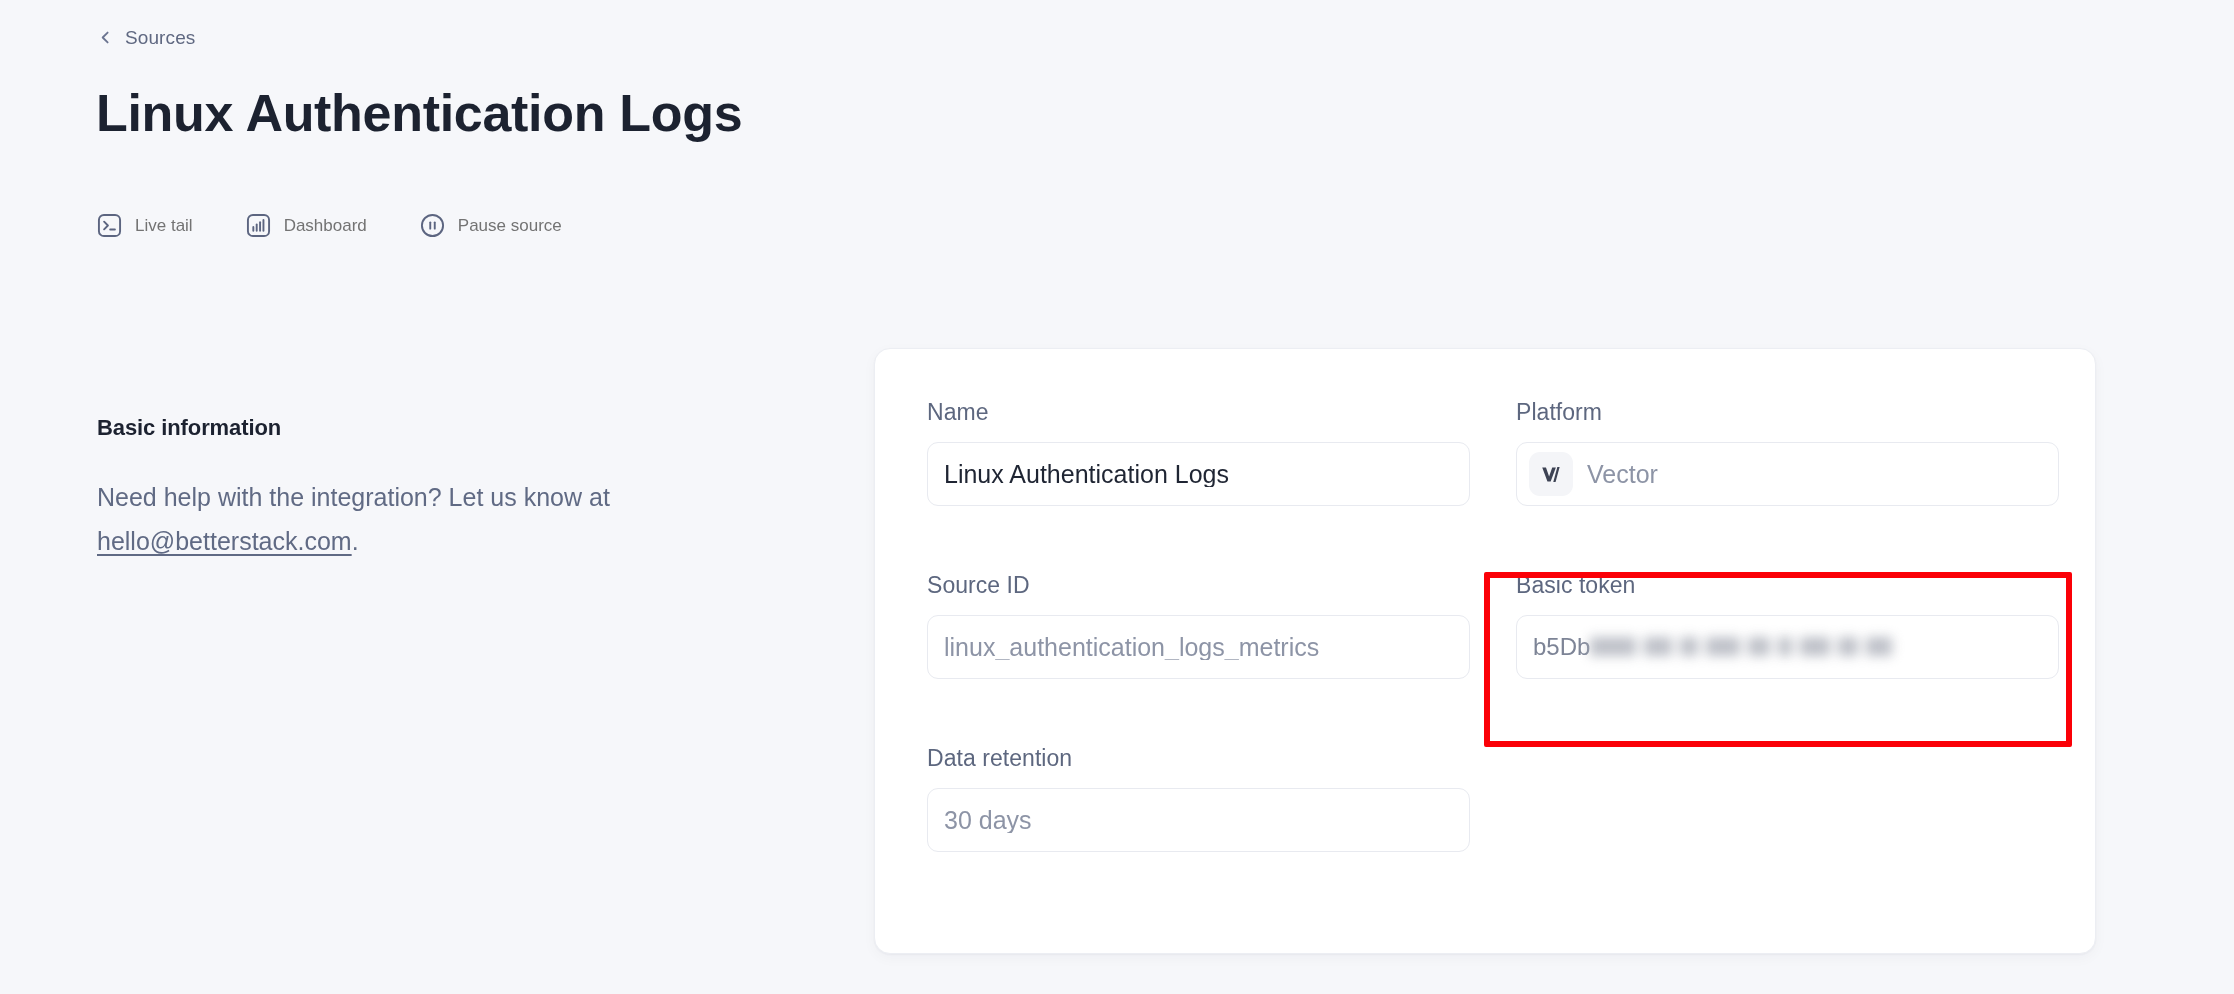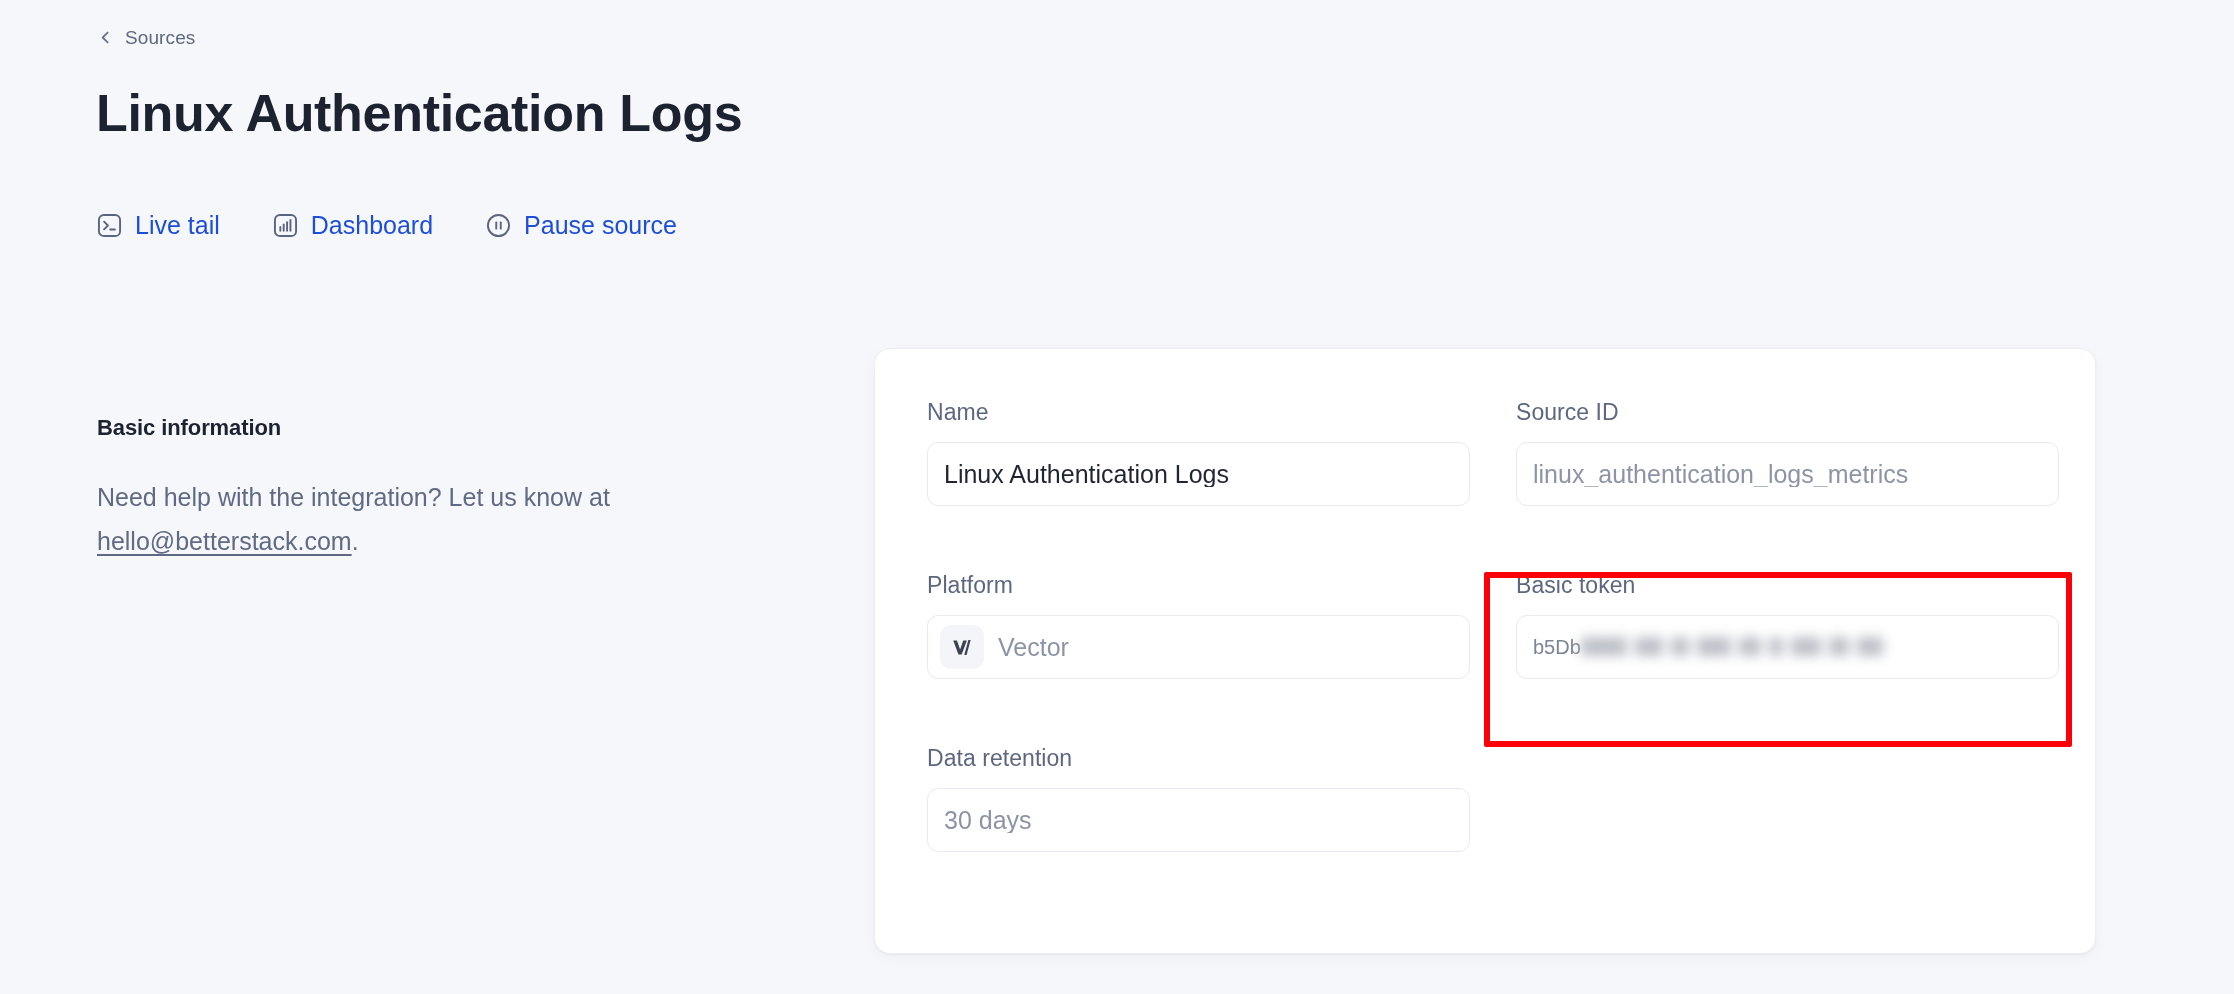--- a/index.html
+++ b/index.html
@@ -81,22 +81,22 @@
   }
   .action .act-icon {
     width: 27px;
     height: 27px;
     flex: 0 0 27px;
     color: #5c6580;
     display: block;
   }
   .action .act-icon svg { display: block; width: 100%; height: 100%; }
   .action .act-label {
-    font-size: 25px;
-    color: #1d4ed8;
+    font-size: 17px;
+    color: #737373;
     line-height: 1;
     white-space: nowrap;
     text-align: center;
   }
 
   
   .info-col {
     position: absolute;
     left: 97px;
     top: 415px;
@@ -192,21 +192,21 @@
     background: #f4f5f8;
     display: flex;
     align-items: center;
     justify-content: center;
   }
   .vector-badge svg { display: block; width: 25px; height: 25px; }
 
   
   .token-row { display: flex; align-items: center; }
   .token-visible {
-    font-size: 20px;
+    font-size: 24px;
     color: #7d8496;
     line-height: 1;
     white-space: nowrap;
   }
   .token-blur {
     margin-left: 0px;
     width: 310px;
     height: 36px;
     position: relative;
     overflow: hidden;
@@ -299,36 +299,36 @@
       <div class="field-grid">
 
         <div class="field">
           <span class="field-label">Name</span>
           <div class="input">
             <span class="input-value">Linux Authentication Logs</span>
           </div>
         </div>
 
         <div class="field">
-          <span class="field-label">Source ID</span>
-          <div class="input">
-            <span class="input-value muted">linux_authentication_logs_metrics</span>
-          </div>
-        </div>
-
-        <div class="field">
           <span class="field-label">Platform</span>
           <div class="input platform">
             <span class="vector-badge">
               <svg viewBox="0 0 24 24" fill="#3d4354">
                 <path d="M3.1 5.2h3.6l3.0 8.7 3.0-8.7h3.5l-5.0 13.6H8.1z"></path>
                 <path d="M17.6 4.8h2.2l-3.9 14.4h-2.2z"></path>
               </svg>
             </span>
             <span class="input-value muted">Vector</span>
+          </div>
+        </div>
+
+        <div class="field">
+          <span class="field-label">Source ID</span>
+          <div class="input">
+            <span class="input-value muted">linux_authentication_logs_metrics</span>
           </div>
         </div>
 
         <div class="field">
           <span class="field-label">Basic token</span>
           <div class="input">
             <div class="token-row">
               <span class="token-visible">b5Db</span>
               <span class="token-blur">
                 <span style="left:0px;   width:46px;"></span>

